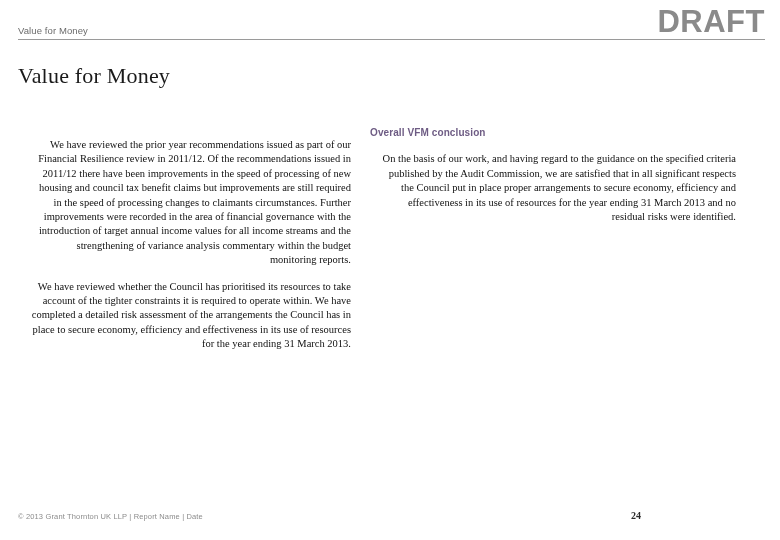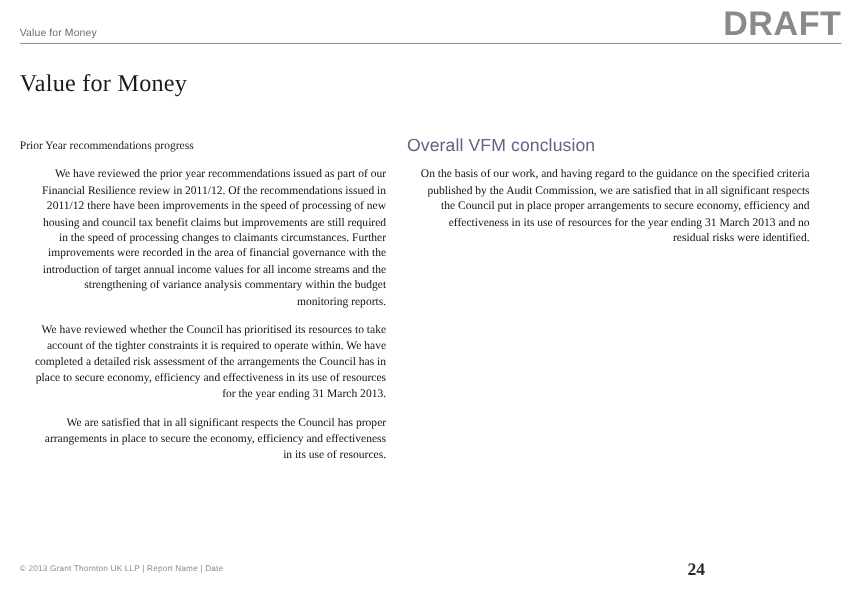--- a/index.html
+++ b/index.html
@@ -84,22 +84,22 @@
 
   .section-head {
     font-family: "Liberation Serif", serif;
     font-size: 10.5px;
     color: #1a1a1a;
     line-height: 14.4px;
     margin: 0;
   }
   .section-head-accent {
     font-family: "Liberation Sans", sans-serif;
-    font-size: 16px;
-    font-weight: normal;
+    font-size: 10px;
+    font-weight: bold;
     color: #6e5c84;
     line-height: 14.4px;
     margin: 0 0 3px 0;
     letter-spacing: 0.1px;
   }
   p.body-text {
     font-family: "Liberation Serif", serif;
     font-size: 10.5px;
     color: #111111;
     line-height: 14.4px;
@@ -125,43 +125,41 @@
     font-size: 7.5px;
     color: #8c8c8c;
     white-space: nowrap;
     letter-spacing: 0.15px;
   }
   .page-number {
     position: absolute;
     right: 15px;
     top: 10px;
     font-family: "Liberation Serif", serif;
-    font-size: 16px;
+    font-size: 10px;
     color: #2b2b2b;
     font-weight: bold;
   }
 </style>
 </head>
 <body>
 
 <div class="slide-header">
   <div class="eyebrow-title">Value for Money</div>
   <div class="draft-stamp">DRAFT</div>
   <div class="header-rule"></div>
 </div>
 
 <h1 class="slide-title">Value for Money</h1>
 
 <div class="body-area">
 
   <div class="col col-left">
-    <p class="section-head">Prior Year recommendations progress</p>
     <p class="body-text">We have reviewed the prior year recommendations issued as part of our Financial Resilience review in 2011/12. Of the recommendations issued in 2011/12 there have been improvements in the speed of processing of new housing and council tax benefit claims but improvements are still required in the speed of processing changes to claimants circumstances. Further improvements were recorded in the area of financial governance with the introduction of target annual income values for all income streams and the strengthening of variance analysis commentary within the budget monitoring reports.</p>
     <p class="body-text">We have reviewed whether the Council has prioritised its resources to take account of the tighter constraints it is required to operate within. We have completed a detailed risk assessment of the arrangements the Council has in place to secure economy, efficiency and effectiveness in its use of resources for the year ending 31 March 2013.</p>
-    <p class="body-text gap-big">We are satisfied that in all significant respects the Council has proper arrangements in place to secure the economy, efficiency and effectiveness in its use of resources.</p>
   </div>
 
   <div class="col col-right">
     <p class="section-head-accent">Overall VFM conclusion</p>
     <p class="body-text">On the basis of our work, and having regard to the guidance on the specified criteria published by the Audit Commission, we are satisfied that in all significant respects the Council put in place proper arrangements to secure economy, efficiency and effectiveness in its use of resources for the year ending 31 March 2013 and no residual risks were identified.</p>
   </div>
 
 </div>
 
 <div class="slide-footer">

